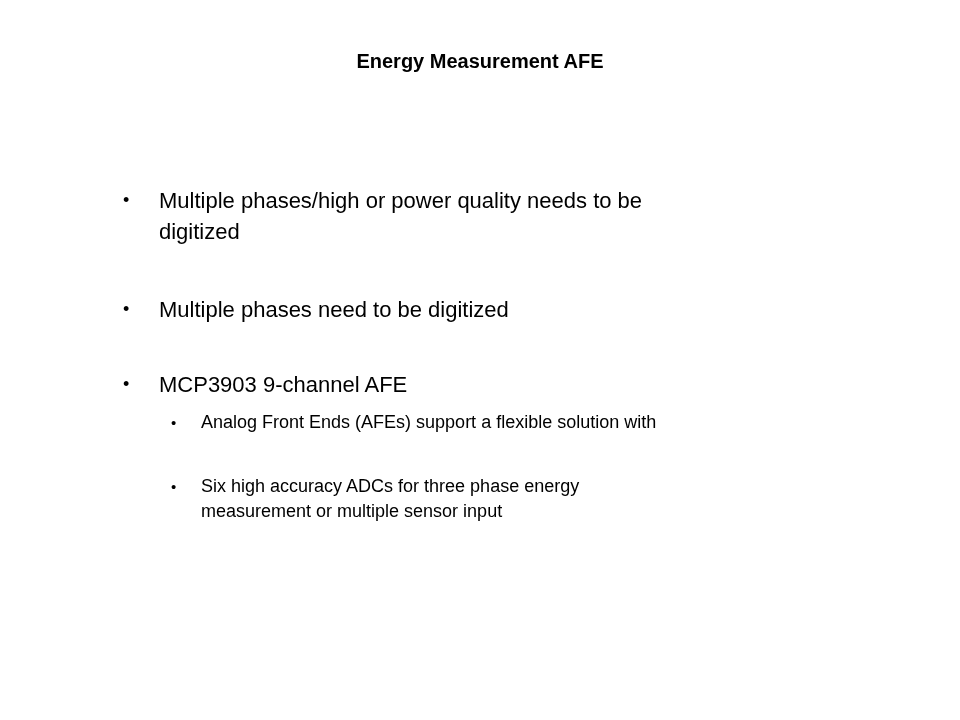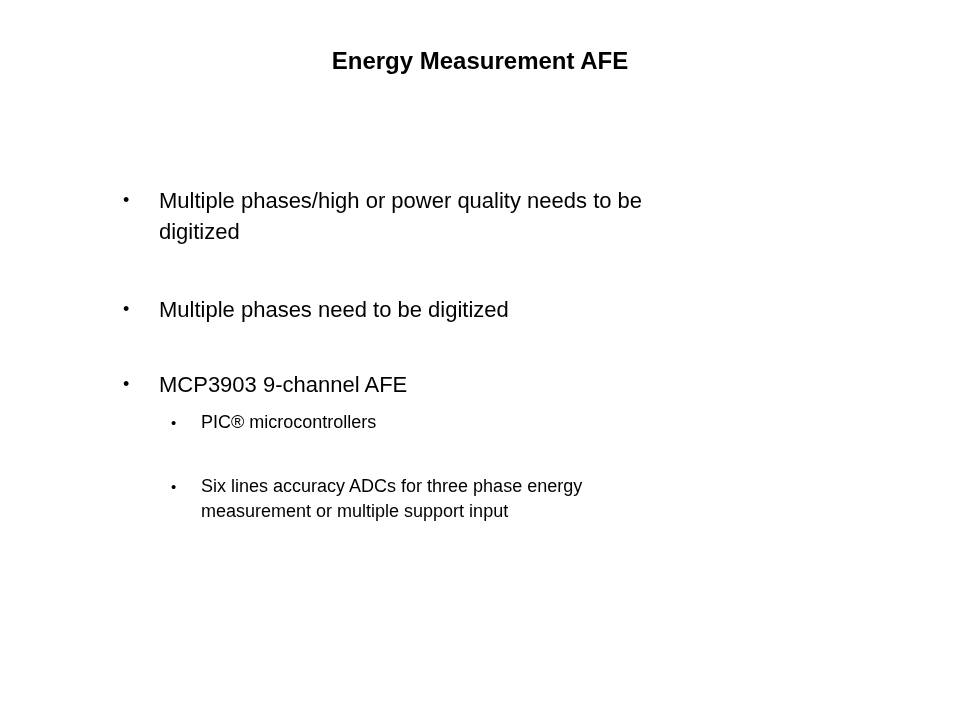--- a/index.html
+++ b/index.html
@@ -2,21 +2,21 @@
 <html><head>
 <meta charset="utf-8">
 <style>
   html, body { margin: 0; padding: 0; }
   body {
     width: 960px; height: 720px; background: #ffffff; position: relative; overflow: hidden;
     font-family: "Liberation Sans", sans-serif; color: #000000;
   }
   .title {
     position: absolute; left: 0; top: 47px; width: 960px; text-align: center;
-    font-weight: bold; font-size: 24px; line-height: 28px;
+    font-weight: bold; font-size: 20px; line-height: 28px;
   }
   .list { position: absolute; left: 0; top: 0; width: 960px; }
   .item { position: absolute; font-size: 22px; line-height: 31px; }
   .item .bullet { position: absolute; left: -36px; top: 0; font-size: 18px; }
   .sub { position: absolute; font-size: 18px; line-height: 25px; }
   .sub .bullet { position: absolute; left: -30px; top: 0; font-size: 15px; }
 </style>
 </head>
 <body>
 
@@ -35,22 +35,22 @@
       <div>Multiple phases need to be digitized</div>
     </div>
 
     <div class="item" style="left:159px; top:369px;">
       <span class="bullet">•</span>
       <div>MCP3903 9-channel AFE</div>
     </div>
 
     <div class="sub" style="left:201px; top:410px;">
       <span class="bullet">•</span>
-      <div>PIC® microcontrollers</div>
+      <div>Analog Front Ends (AFEs) support a flexible solution with</div>
     </div>
 
     <div class="sub" style="left:201px; top:474px;">
       <span class="bullet">•</span>
-      <div>Six lines accuracy ADCs for three phase energy</div>
-      <div>measurement or multiple support input</div>
+      <div>Six high accuracy ADCs for three phase energy</div>
+      <div>measurement or multiple sensor input</div>
     </div>
   </div>
 </div>
 
 </body></html>

